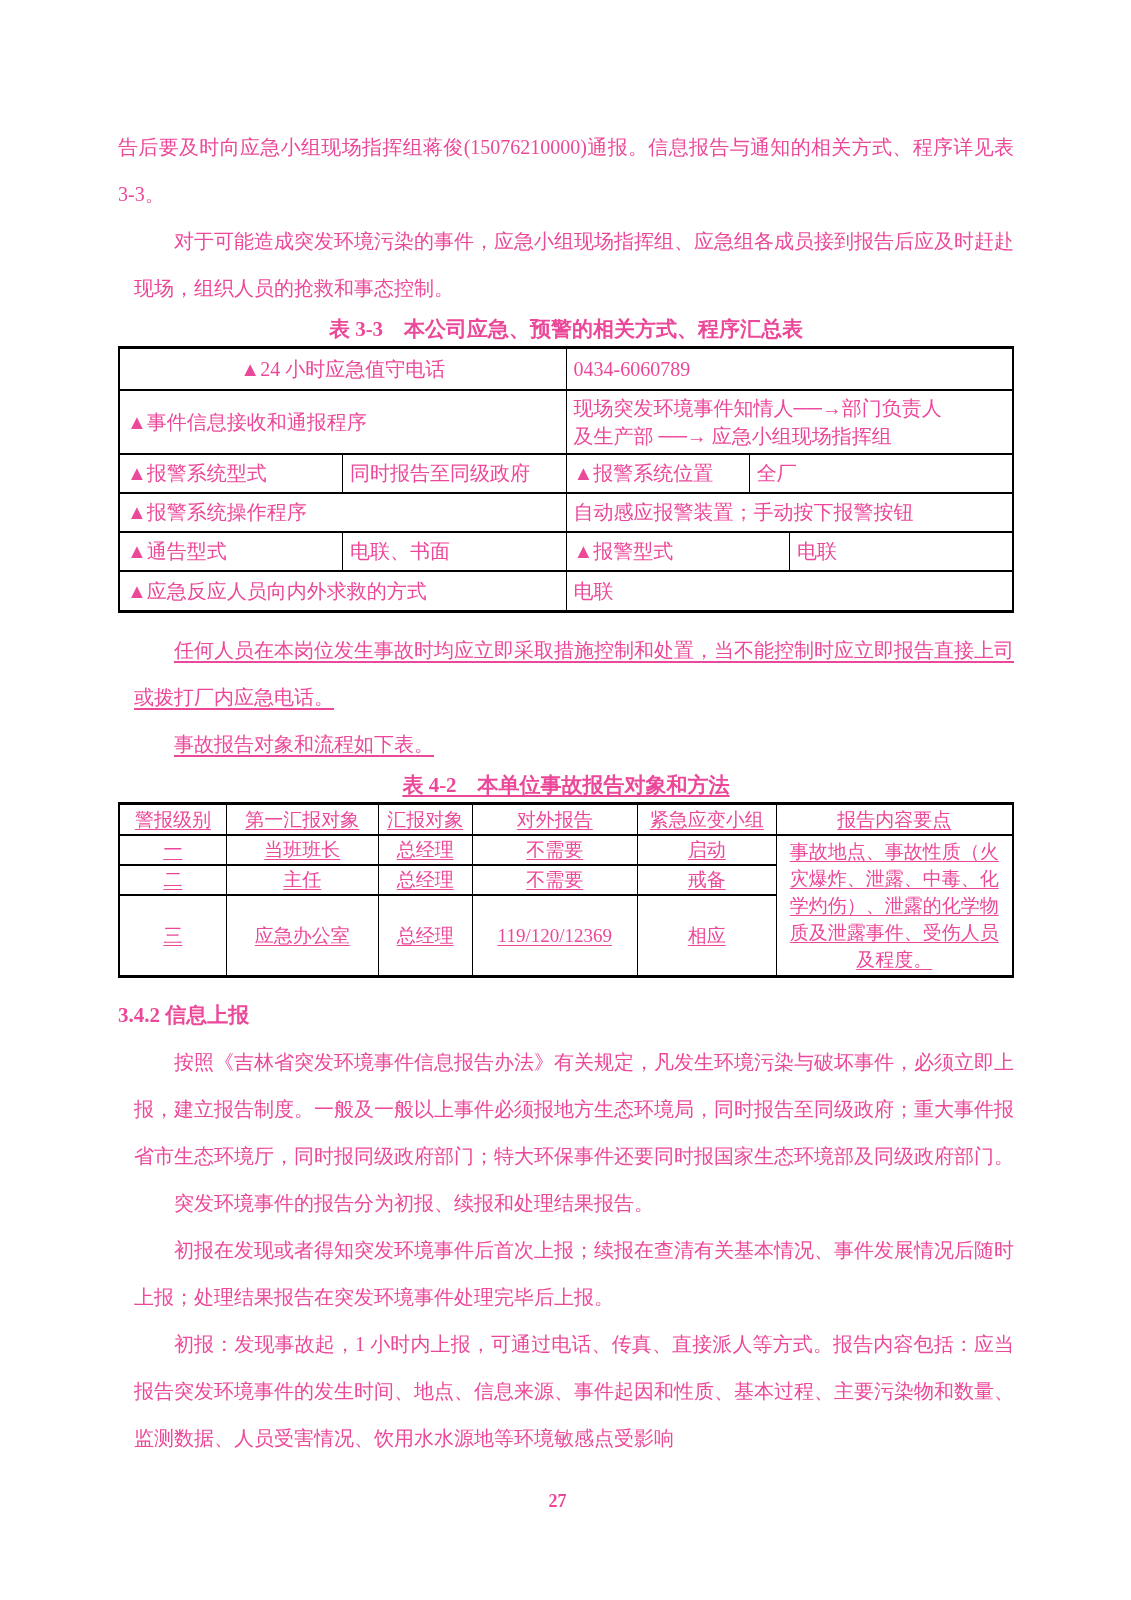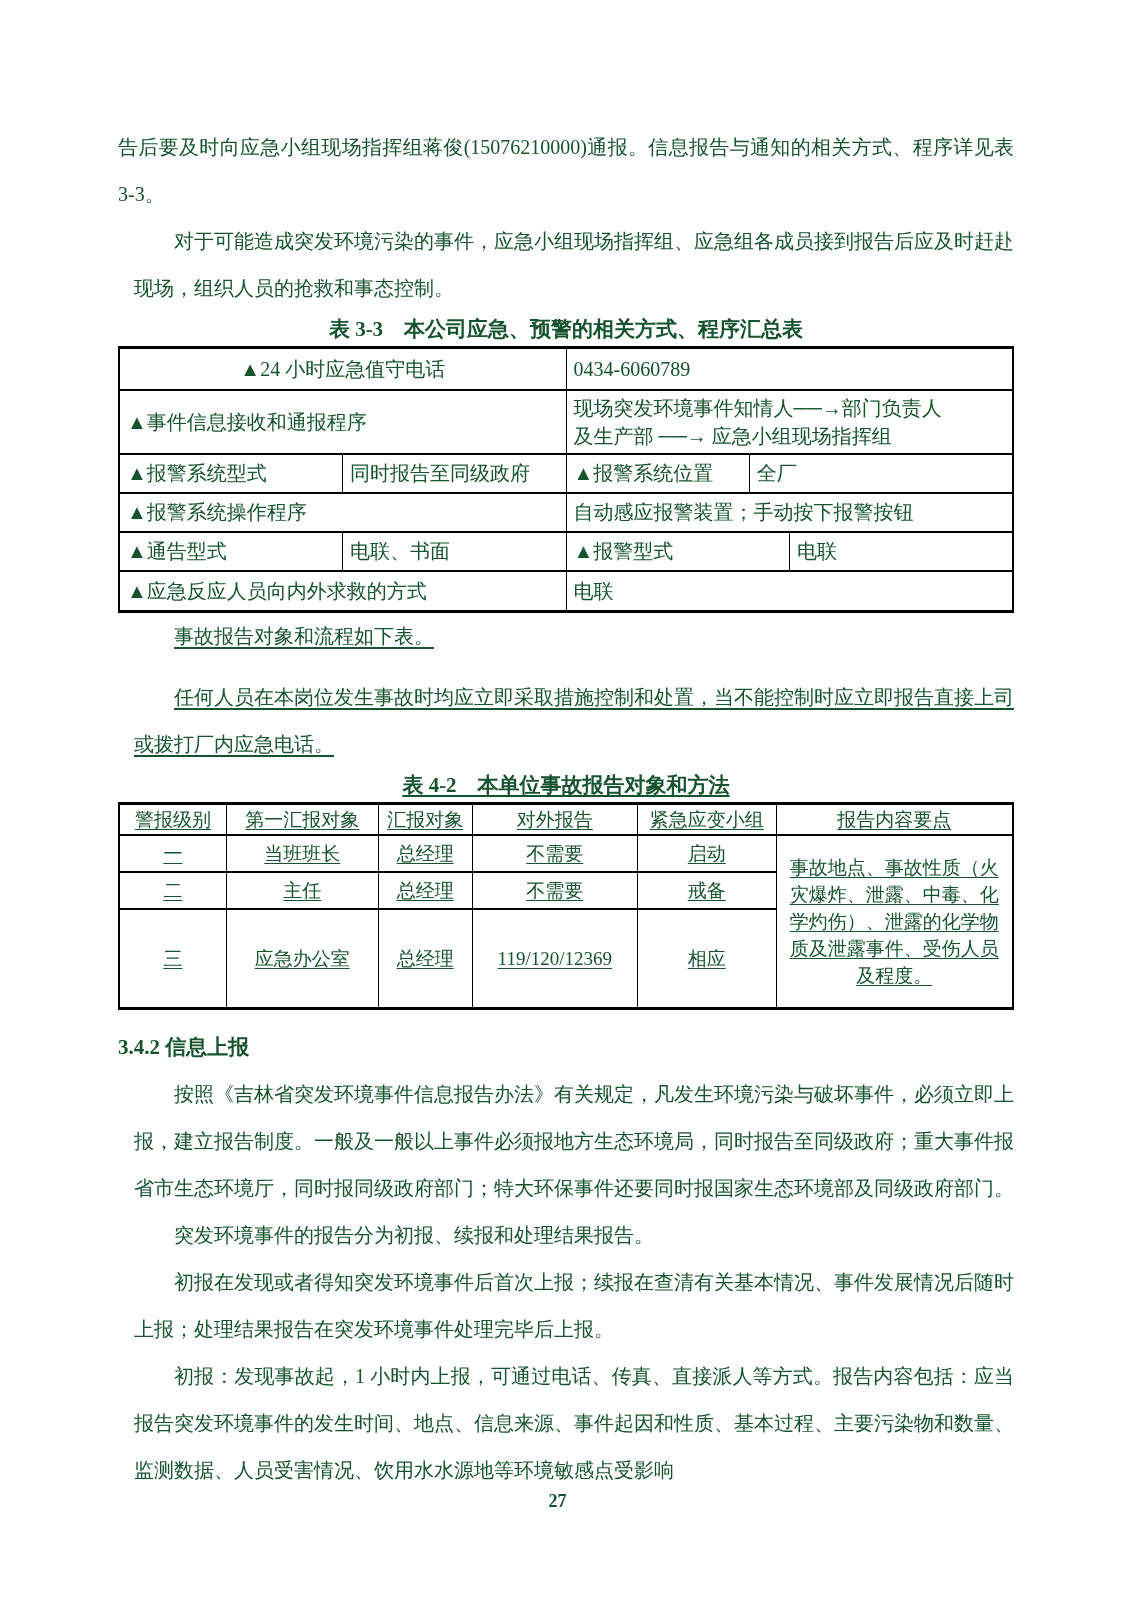--- a/index.html
+++ b/index.html
@@ -1,21 +1,21 @@
 <!DOCTYPE html>
 <html><head>
 <meta charset="utf-8">
 <style>
   html,body{margin:0;padding:0;background:#e8e8e8;}
   .page{
     position:relative;
     width:1131px;height:1600px;
     margin:0 auto;
     background:#ffffff;
-    color:#14532d;
+    color:#ec4899;
     font-family:"Liberation Serif","DejaVu Serif",serif;
     box-sizing:border-box;
     padding:124px 117px 0 118px;
     overflow:hidden;
   }
   .body-text{
     margin:0;
     font-size:20px;
     line-height:47px;
     text-align:justify;
@@ -57,21 +57,21 @@
     overflow:hidden;
     line-height:26px;
     margin-top:24px;
   }
   .t42 .hdr td{height:27px;}
   .t42 .r td{height:25px;}
   .t42 .tall td{height:76px;}
   .t42 td.content{
     text-align:center;
     line-height:27px;
-    padding:18px 6px;
+    padding:2px 6px;
   }
 
   .heading{
     font-weight:bold;
     font-size:21px;
     line-height:47px;
     margin:14px 0 0 0;
   }
   .gap-after-t33{margin-top:14px;}
   .cap42{margin-top:2px;text-decoration:underline;}
@@ -130,22 +130,22 @@
         <td colspan="2">▲报警型式</td>
         <td>电联</td>
       </tr>
       <tr class="r6">
         <td colspan="2">▲应急反应人员向内外求救的方式</td>
         <td colspan="3">电联</td>
       </tr>
     </tbody>
   </table>
 
+  <p class="body-text indent underlined gap-after-t33">任何人员在本岗位发生事故时均应立即采取措施控制和处置，当不能控制时应立即报告直接上司或拨打厂内应急电话。</p>
   <p class="body-text indent underlined">事故报告对象和流程如下表。</p>
-  <p class="body-text indent underlined gap-after-t33">任何人员在本岗位发生事故时均应立即采取措施控制和处置，当不能控制时应立即报告直接上司或拨打厂内应急电话。</p>
 
   <div class="tbl-caption underlined cap42">表 4-2　本单位事故报告对象和方法</div>
 
   <table class="t42">
     <colgroup>
       <col style="width:12%">
         <col style="width:17%">
         <col style="width:10.5%">
         <col style="width:18.5%">
         <col style="width:15.5%">

